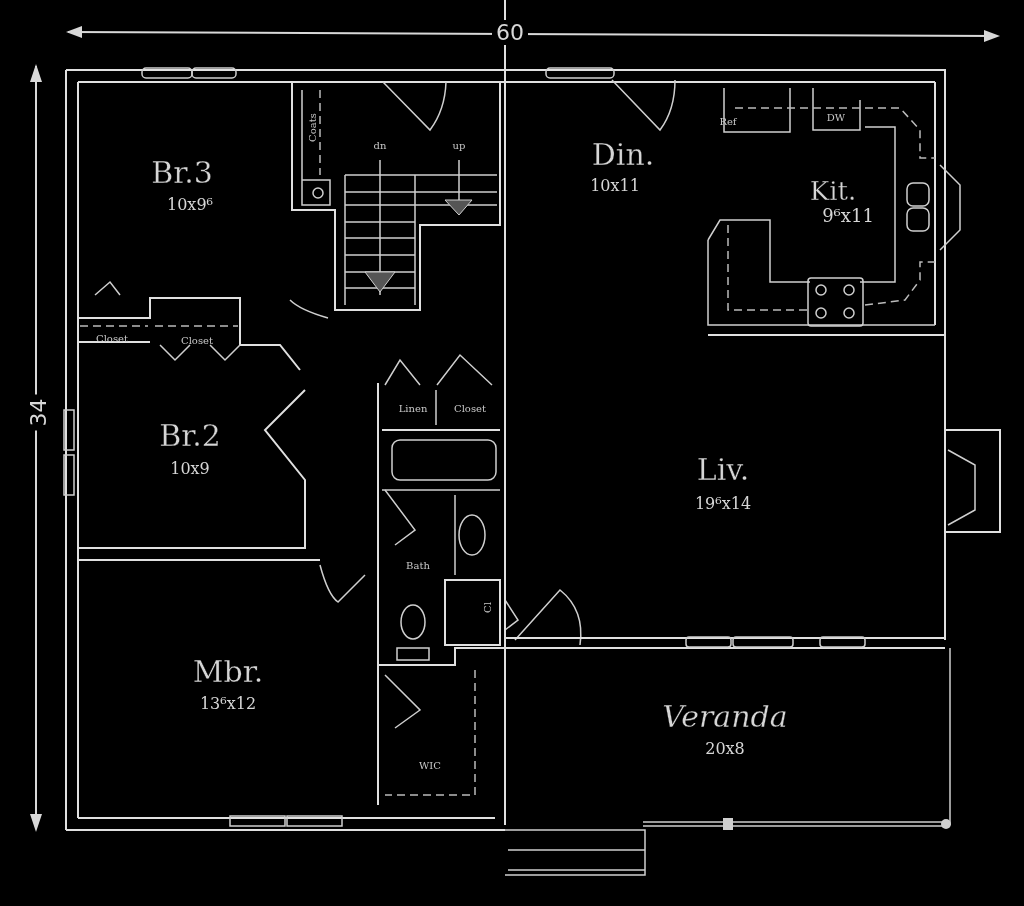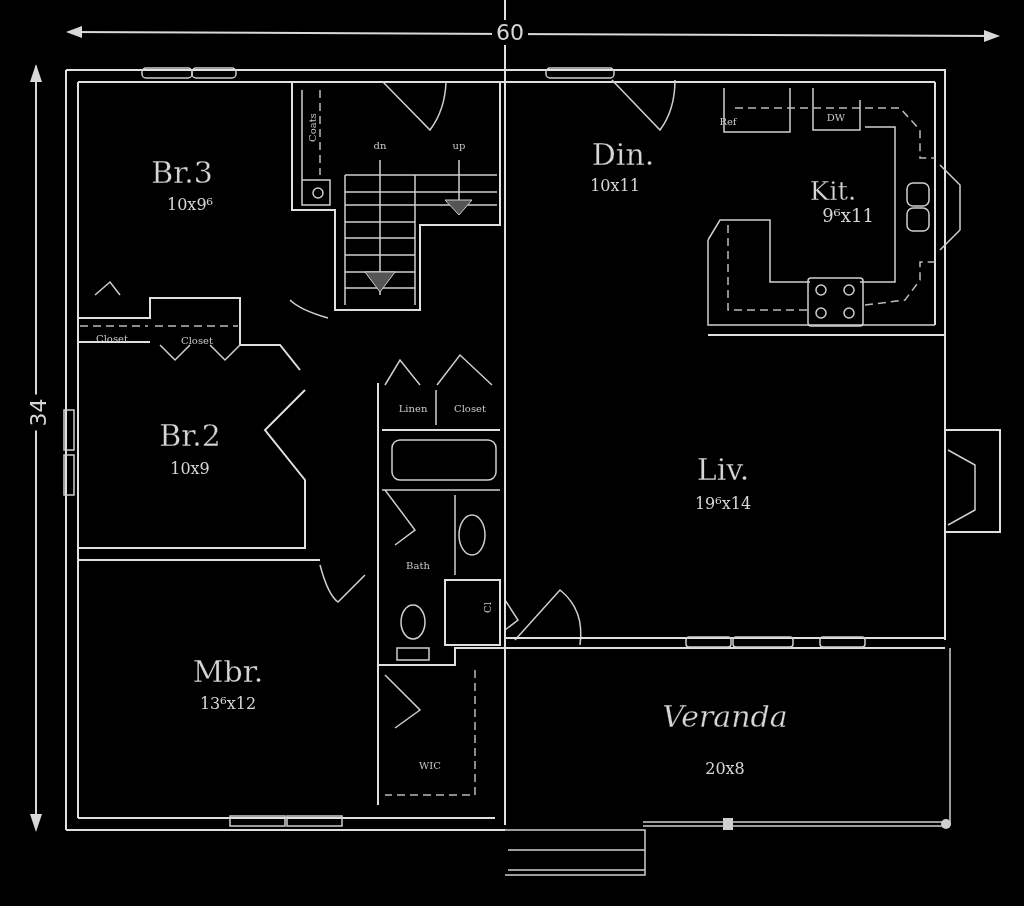--- a/index.html
+++ b/index.html
@@ -171,21 +171,21 @@
 <div>
   <div class="lbl room-name" style="left:723px;top:455px;">Liv.</div>
   <div class="lbl room-dim" style="left:723px;top:495px;">19⁶x14</div>
 </div>
 <div>
   <div class="lbl room-name" style="left:228px;top:657px;">Mbr.</div>
   <div class="lbl room-dim" style="left:228px;top:695px;">13⁶x12</div>
 </div>
 <div>
   <div class="lbl room-name" style="left:725px;top:702px;font-style:italic;">Veranda</div>
-  <div class="lbl room-dim" style="left:725px;top:760px;">20x8</div>
+  <div class="lbl room-dim" style="left:725px;top:740px;">20x8</div>
 </div>
 
 <div class="lbl small" style="left:312px;top:122px;transform:translateX(-50%) rotate(-90deg);">Coats</div>
 <div class="lbl small" style="left:380px;top:140px;text-align:right;">dn</div>
 <div class="lbl small" style="left:459px;top:140px;">up</div>
 <div class="lbl small" style="left:728px;top:116px;text-align:center;">Ref</div>
 <div class="lbl small" style="left:836px;top:112px;">DW</div>
 <div class="lbl small" style="left:112px;top:333px;">Closet</div>
 <div class="lbl small" style="left:197px;top:335px;">Closet</div>
 <div class="lbl small" style="left:413px;top:403px;">Linen</div>

